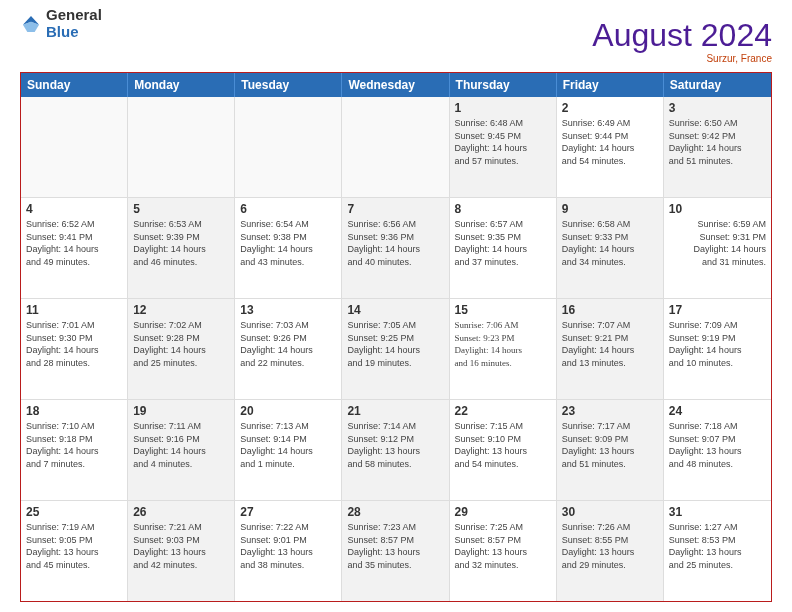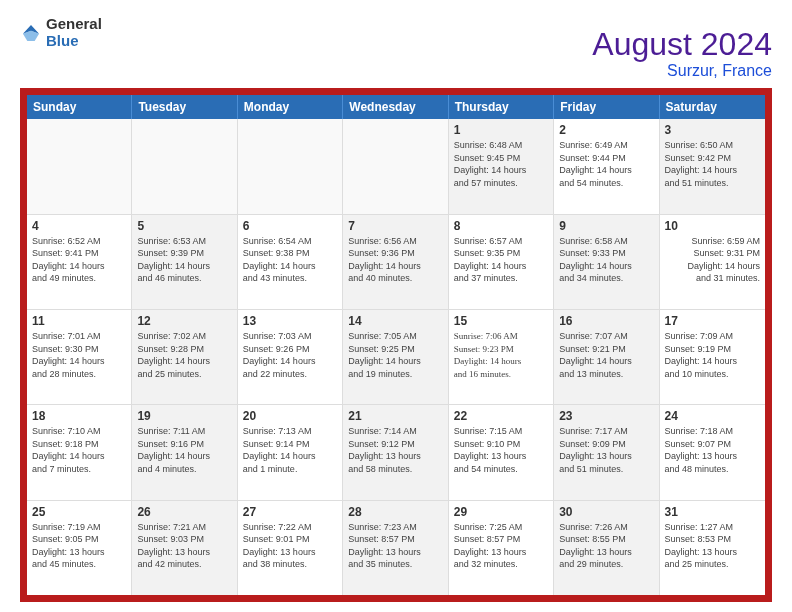--- a/index.html
+++ b/index.html
@@ -6,21 +6,21 @@
     body {
       font-family: Arial, sans-serif;
       background: #fff;
       width: 792px;
       height: 612px;
       overflow: hidden;
     }
     .page {
       width: 792px;
       height: 612px;
-      padding: 16px 20px 10px 20px;
+      padding: 7px 20px 10px 20px;
       display: flex;
       flex-direction: column;
     }
     .header {
       display: flex;
       justify-content: space-between;
       align-items: flex-start;
       margin-bottom: 8px;
     }
     .logo {
@@ -51,28 +51,28 @@
       text-align: right;
     }
     .main-title {
       font-size: 32px;
       font-weight: 300;
       color: #4c1d95;
       line-height: 1.1;
       margin-top: 11px;
     }
     .subtitle {
-      font-size: 16px;
-      color: #1d4ed8;
+      font-size: 10px;
+      color: #c2410c;
     }
     .calendar {
       flex: 1;
       display: flex;
       flex-direction: column;
-      border: 7px solid #b91c1c;
+      border: 1px solid #b91c1c;
     }
     .cal-header {
       display: grid;
       grid-template-columns: repeat(7, 1fr);
       background: #2a6db5;
     }
     .cal-header-cell {
       color: #fff;
       font-size: 12px;
       font-weight: bold;
@@ -139,22 +139,22 @@
     </div>
     <div class="title-block">
       <div class="main-title">August 2024</div>
       <div class="subtitle">Surzur, France</div>
     </div>
   </div>
 
   <div class="calendar">
     <div class="cal-header" id="cal-header-row">
         <div class="cal-header-cell">Sunday</div>
+        <div class="cal-header-cell">Monday</div>
         <div class="cal-header-cell">Tuesday</div>
-        <div class="cal-header-cell">Monday</div>
         <div class="cal-header-cell">Wednesday</div>
         <div class="cal-header-cell">Thursday</div>
         <div class="cal-header-cell">Friday</div>
         <div class="cal-header-cell">Saturday</div>
       </div>
     <div class="cal-body" id="cal-body">
         <div class="cal-row">
           <div class="cal-cell empty"></div>
           <div class="cal-cell empty"></div>
           <div class="cal-cell empty"></div>

